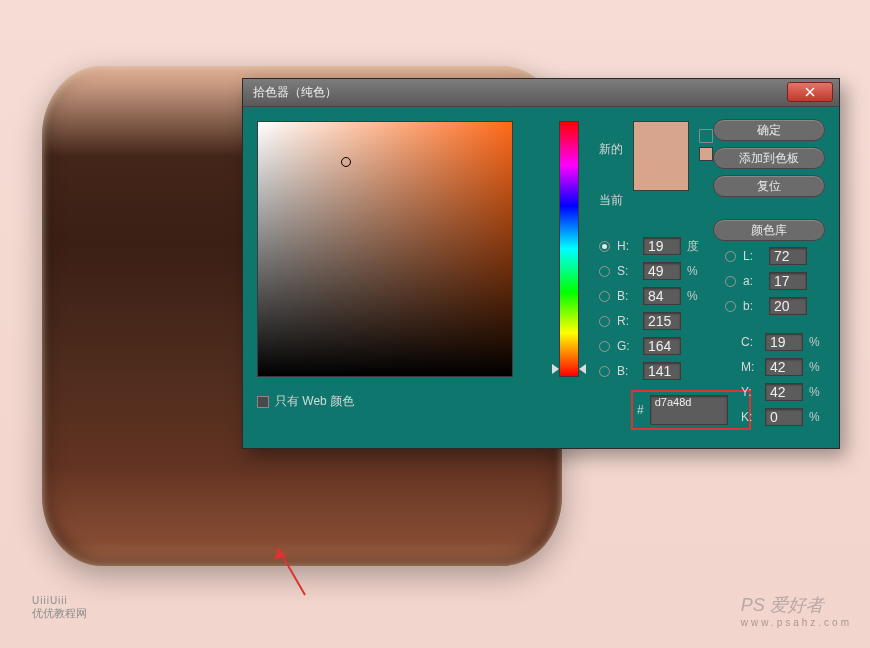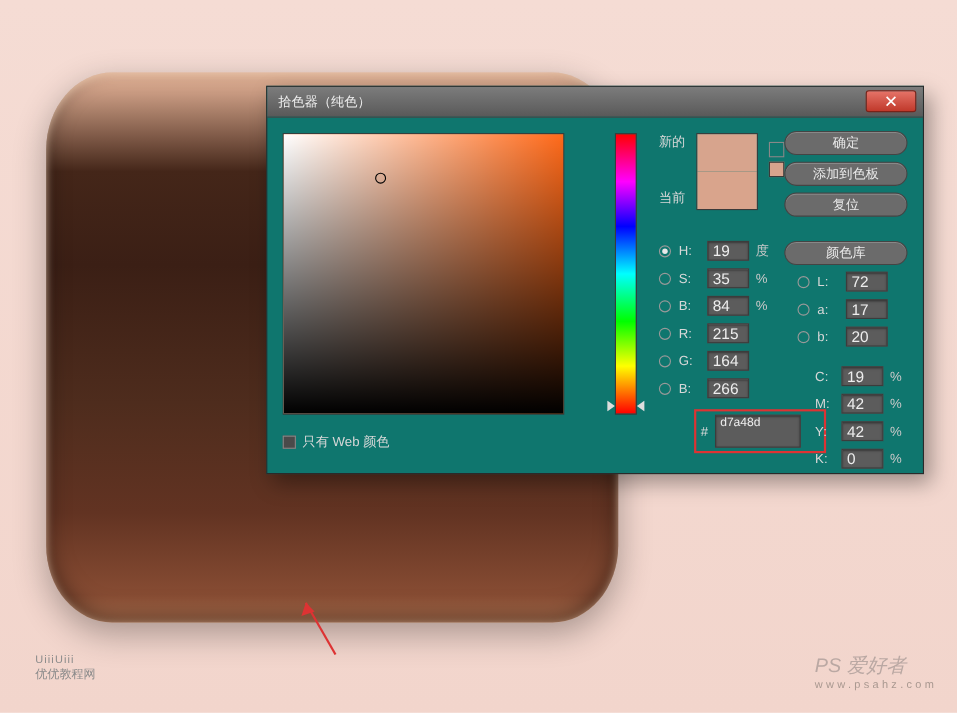--- a/index.html
+++ b/index.html
@@ -90,21 +90,21 @@
     }
     .hue-arrows {
       position: absolute; left: -8px; right: -8px; top: 242px;
       display: flex; justify-content: space-between;
     }
     .hue-arrows svg { width: 7px; height: 10px; }
 
     .right-col { flex: 1; padding-left: 12px; position: relative; }
 
     .swatch-row { display: flex; gap: 10px; align-items: flex-start; }
-    .swatch-labels { display: flex; flex-direction: column; justify-content: space-between; height: 68px; font-size: 12px; }
+    .swatch-labels { display: flex; flex-direction: column; justify-content: space-between; height: 68px; font-size: 12px; margin-top: 20px; }
     .swatch-stack { display: flex; flex-direction: column; border: 1px solid #3a3a3a; }
     .swatch { width: 54px; height: 34px; }
     .swatch.new { background: #d7a48d; }
     .swatch.cur { background: #d9a48c; }
     .cube-icon { width: 14px; height: 14px; border: 1px solid #888; margin-top: 8px; }
     .mini-swatch { width: 14px; height: 14px; background: #d7a48d; margin-top: 4px; border: 1px solid #3a3a3a; }
 
     .btn-col {
       position: absolute; right: 0; top: -2px;
       display: flex; flex-direction: column; gap: 6px;
@@ -261,21 +261,21 @@
         <span class="lbl">H:</span>
         <div class="num">19</div>
         <span class="unit">度</span>
         <span></span>
           <span></span>
           <span></span>
           <span></span>
 
         <span class="radio"></span>
         <span class="lbl">S:</span>
-        <div class="num">35</div>
+        <div class="num">49</div>
         <span class="unit">%</span>
         <span></span>
           <span></span>
           <span></span>
           <span></span>
 
         <span class="radio"></span>
         <span class="lbl">B:</span>
         <div class="num">84</div>
         <span class="unit">%</span>
@@ -297,21 +297,21 @@
         <span class="lbl">G:</span>
         <div class="num">164</div>
         <span></span>
           <span></span>
           <span></span>
           <span></span>
           <span></span>
 
         <span class="radio"></span>
         <span class="lbl">B:</span>
-        <div class="num">266</div>
+        <div class="num">141</div>
         <span></span>
           <span></span>
           <span></span>
           <span></span>
           <span></span>
       </div>
 
       <div class="lab-col">
         <span class="radio"></span>
         <span class="lbl">L:</span>

